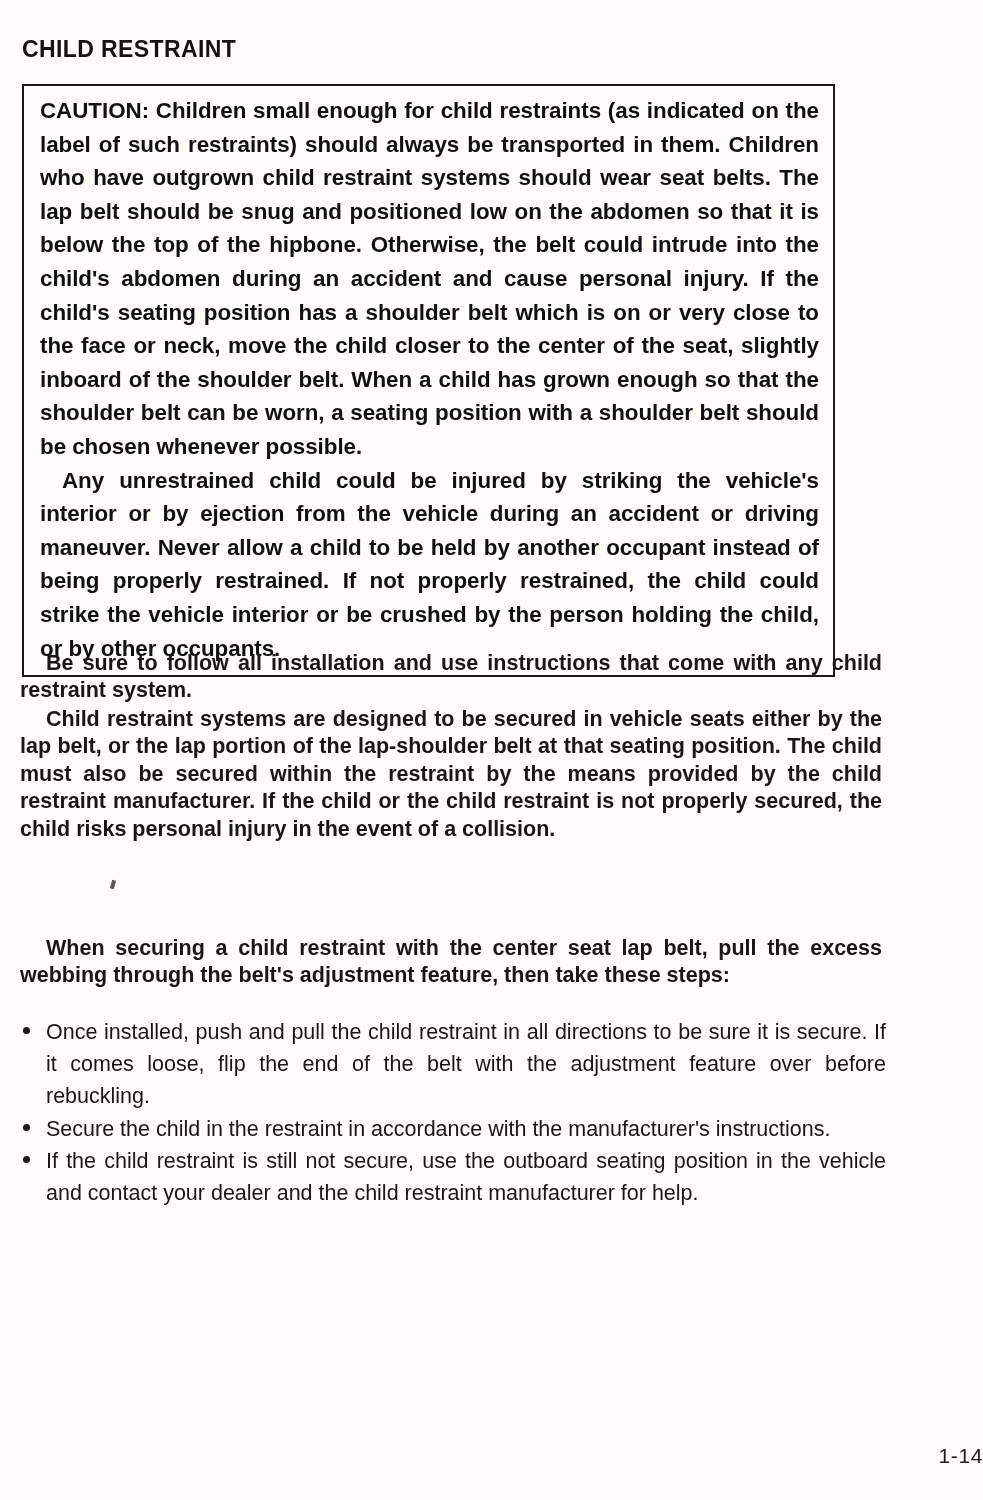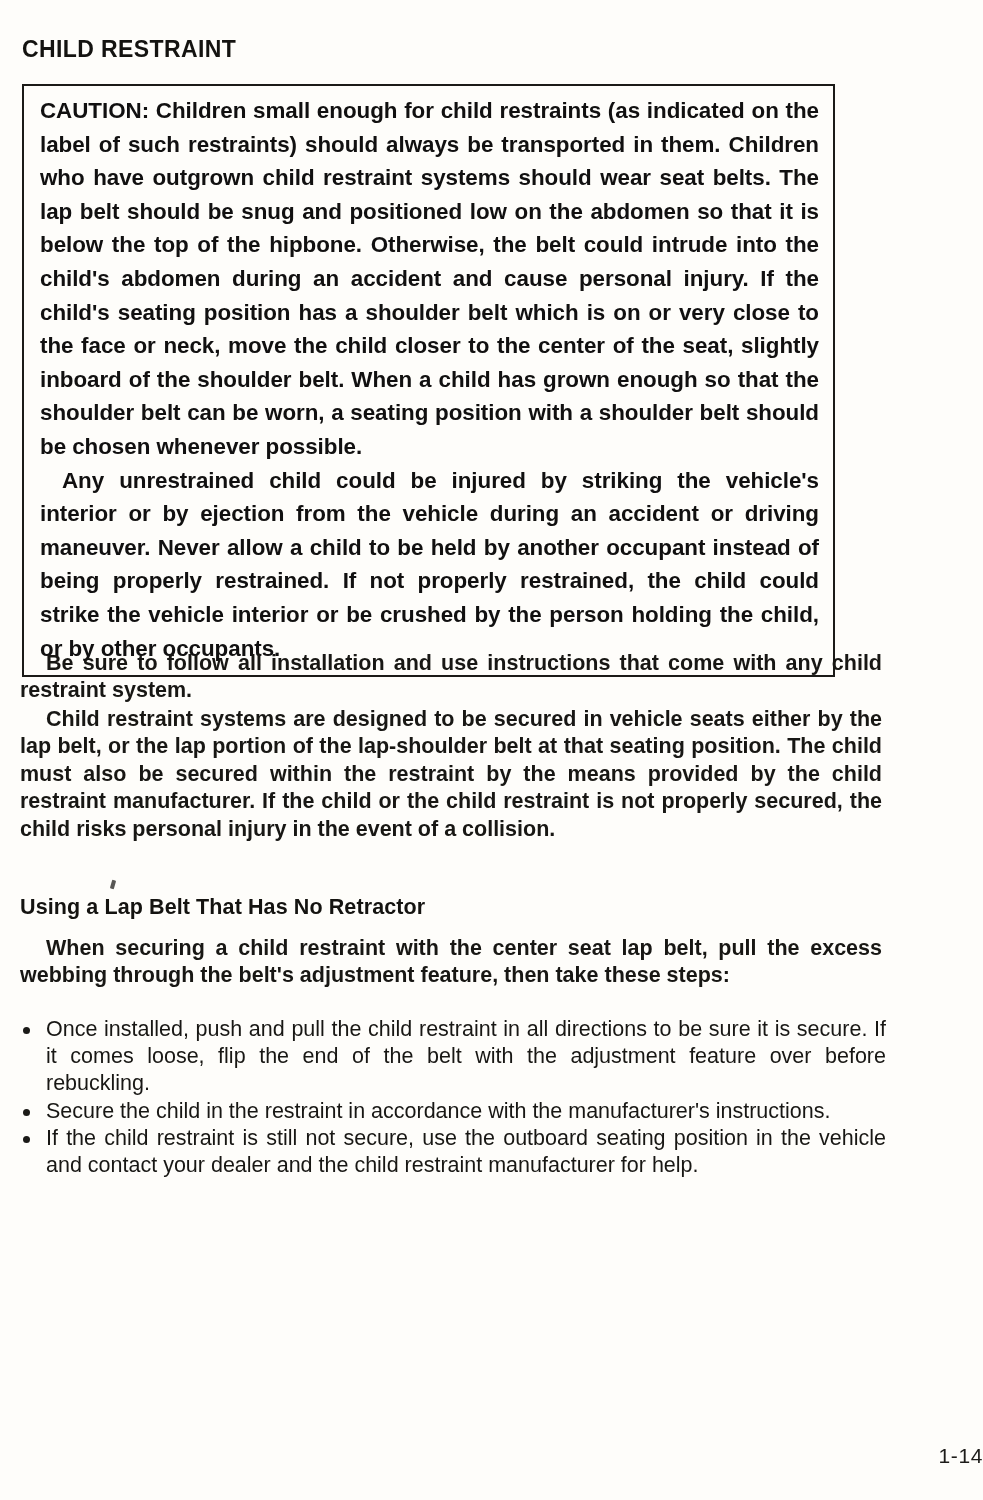--- a/index.html
+++ b/index.html
@@ -110,21 +110,21 @@
     top: 1016px;
     width: 866px;
     margin: 0;
     padding: 0;
     list-style: none;
   }
   .bullet-item {
     position: relative;
     padding-left: 26px;
     font-size: 21.5px;
-    line-height: 27px;
+    line-height: 32px;
     text-align: justify;
     text-justify: inter-word;
     color: #181714;
     margin: 0 0 0.5px 0;
   }
   .bullet-item .bullet-dot {
     position: absolute;
     left: 3px;
     top: 11px;
     width: 7px;
@@ -156,21 +156,20 @@
     <p class="caution-para">CAUTION: Children small enough for child restraints (as indicated on the label of such restraints) should always be transported in them. Children who have outgrown child restraint systems should wear seat belts. The lap belt should be snug and positioned low on the abdomen so that it is below the top of the hipbone. Otherwise, the belt could intrude into the child's abdomen during an accident and cause personal injury. If the child's seating position has a shoulder belt which is on or very close to the face or neck, move the child closer to the center of the seat, slightly inboard of the shoulder belt. When a child has grown enough so that the shoulder belt can be worn, a seating position with a shoulder belt should be chosen whenever possible.</p>
     <p class="caution-para">Any unrestrained child could be injured by striking the vehicle's interior or by ejection from the vehicle during an accident or driving maneuver. Never allow a child to be held by another occupant instead of being properly restrained. If not properly restrained, the child could strike the vehicle interior or be crushed by the person holding the child, or by other occupants.</p>
   </div>
 
   <p class="body-para" id="para-follow">Be sure to follow all installation and use instructions that come with any child restraint system.</p>
 
   <p class="body-para" id="para-systems">Child restraint systems are designed to be secured in vehicle seats either by the lap belt, or the lap portion of the lap-shoulder belt at that seating position. The child must also be secured within the restraint by the means provided by the child restraint manufacturer. If the child or the child restraint is not properly secured, the child risks personal injury in the event of a collision.</p>
 
   <div class="scan-artifact"></div>
 
-  <div class="sub-heading">Using a Lap Belt That Has No Retractor</div>
 
   <p class="body-para" id="para-securing">When securing a child restraint with the center seat lap belt, pull the excess webbing through the belt's adjustment feature, then take these steps:</p>
 
   <ul class="bullet-list">
     <li class="bullet-item">
       <span class="bullet-dot"></span>
       <span>Once installed, push and pull the child restraint in all directions to be sure it is secure. If it comes loose, flip the end of the belt with the adjustment feature over before rebuckling.</span>
     </li>
     <li class="bullet-item">
       <span class="bullet-dot"></span>

